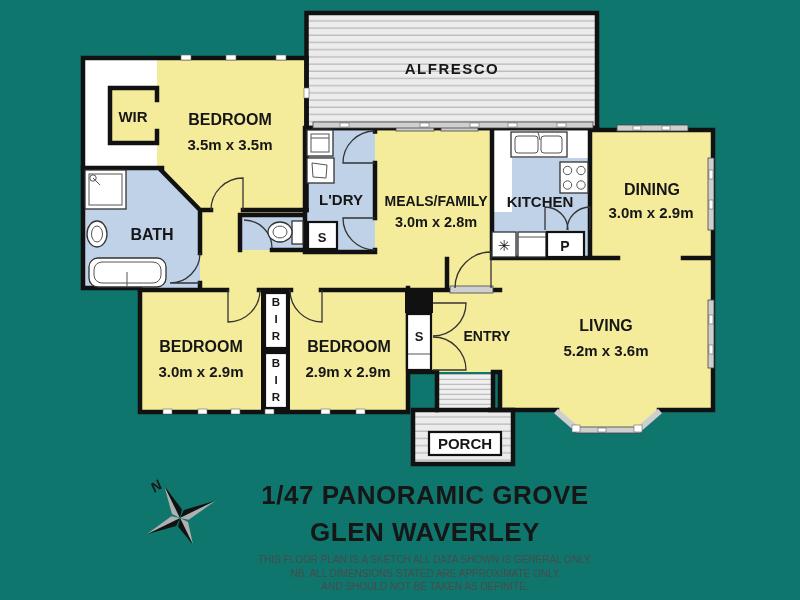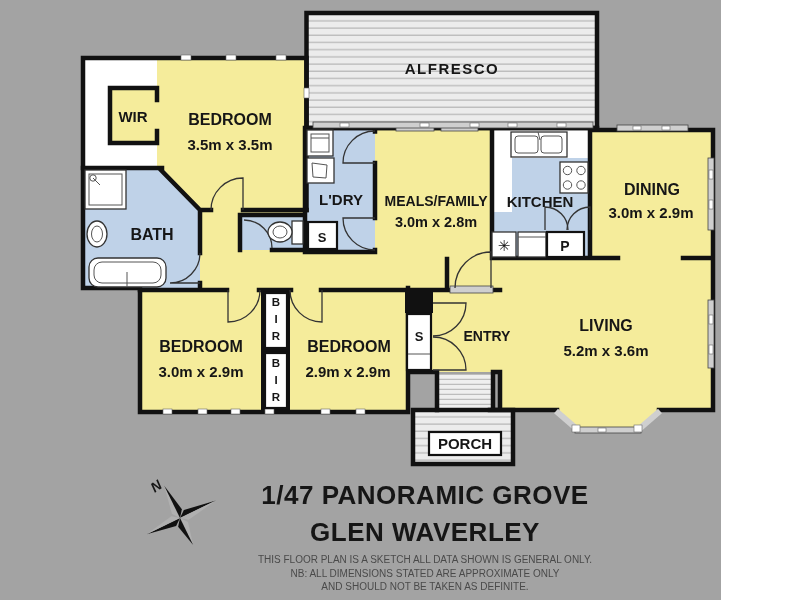--- a/index.html
+++ b/index.html
@@ -1,16 +1,16 @@
 <!DOCTYPE html>
 <html><head>
 <meta charset="utf-8">
 <style>
   html,body{margin:0;padding:0;background:#fff;}
-  #stage{position:relative;width:721px;height:600px;background:#a3a3a3;overflow:hidden;}
+  #stage{position:relative;width:800px;height:600px;background:#0f766e;overflow:hidden;}
   svg{position:absolute;top:0;left:0;}
   text{font-family:"Liberation Sans","DejaVu Sans",sans-serif;font-weight:bold;fill:#161616;}
   .dim{font-weight:bold;}
   .disc{font-weight:normal;fill:#4a4a4a;}
   .alf{letter-spacing:1.5px;}
   .wall{stroke:#111;stroke-width:4.5;fill:none;stroke-linecap:square;}
   .arc{stroke:#333;stroke-width:1.3;fill:none;}
   .fix{fill:#fff;stroke:#333;stroke-width:1.3;}
   .fix2{fill:none;stroke:#555;stroke-width:1;}
   .wband{fill:#cfcfcf;stroke:#444;stroke-width:0.8;}

